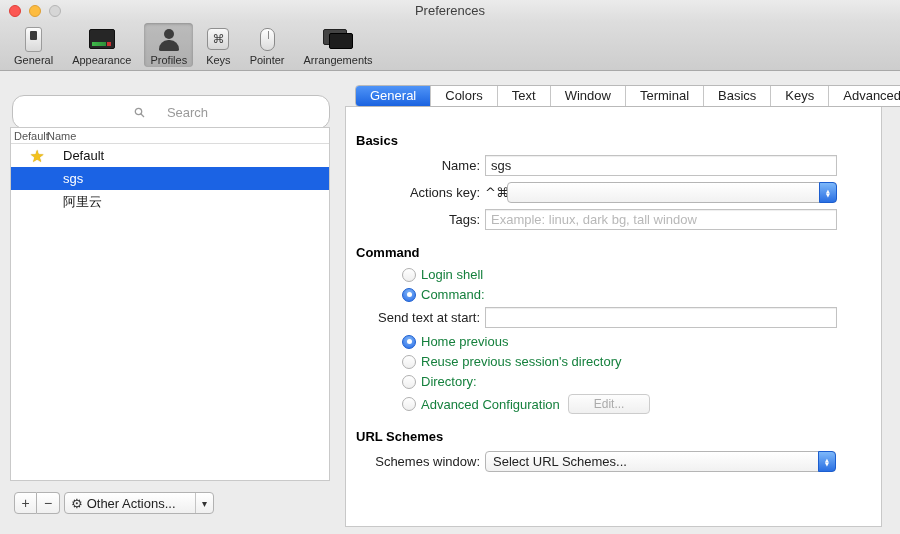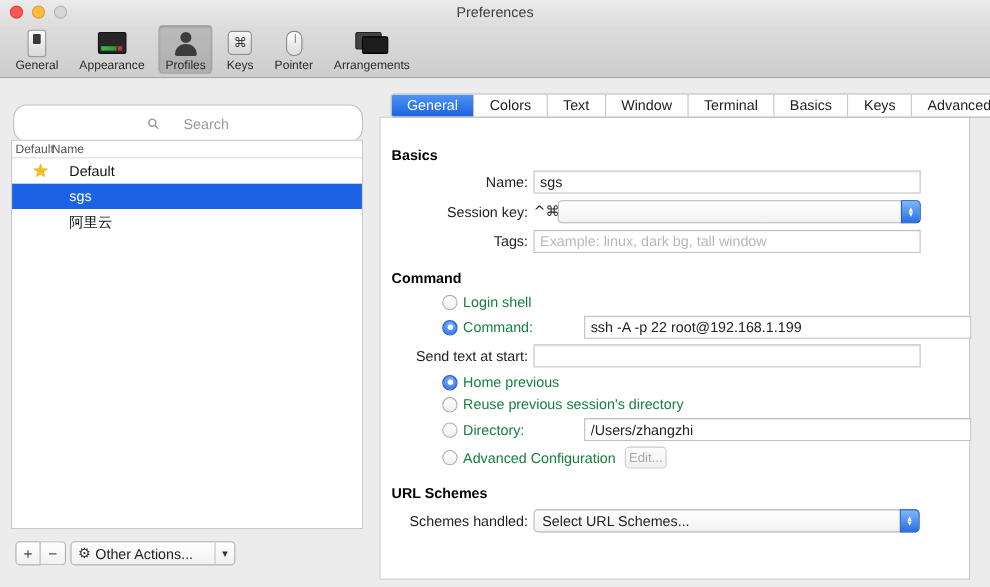--- a/index.html
+++ b/index.html
@@ -138,21 +138,21 @@
   .radio-row { display:flex; align-items:center; width:481px; margin:0 0 5px 46px; }
   .radio { width:14px; height:14px; border-radius:50%; border:1px solid #b0b0b0;
     background:linear-gradient(#ffffff,#efefef); margin-right:5px; flex:none; position:relative; }
   .radio.on { border:1px solid #1c5ecf;
     background:radial-gradient(circle at 50% 30%, #7fb4f7, #2a6ee8); }
   .radio.on::after { content:""; position:absolute; width:5px; height:5px; background:#fff;
     border-radius:50%; top:3.5px; left:3.5px; }
   .radio-label { color:#15803d; white-space:nowrap; }
   .radio-row .text-field { margin-left:auto; }
   .btn-small {
-    margin-left:8px; padding:2px 3px; border:1px solid #cccccc; border-radius:4px;
+    margin-left:8px; padding:2px 25px; border:1px solid #cccccc; border-radius:4px;
     background:linear-gradient(#fdfdfd,#f0f0f0); color:#ababab; font-size:12px;
     font-family:"Liberation Sans",sans-serif;
   }
 </style>
 </head>
 <body>
 
 <div class="titlebar">
   <div class="lights">
     <div class="light red"></div>
@@ -253,21 +253,21 @@
   <div class="panel-inner">
 
     <div class="section-heading">Basics</div>
 
     <div class="form-row">
       <span class="form-label">Name:</span>
       <input class="text-field" type="text" value="sgs" style="">
     </div>
 
     <div class="form-row">
-      <span class="form-label">Session key:</span>
+      <span class="form-label">Actions key:</span>
       <span class="shortcut-prefix">^⌘</span>
       <div class="combo shortcut">
         <div class="combo-cap">
           <span>▲</span>
             <span>▼</span>
         </div>
       </div>
     </div>
 
     <div class="form-row">
@@ -278,21 +278,20 @@
     <div class="section-heading spaced">Command</div>
 
     <div class="radio-row">
       <span class="radio"></span>
       <span class="radio-label">Login shell</span>
     </div>
 
     <div class="radio-row">
       <span class="radio on"></span>
       <span class="radio-label">Command:</span>
-      <input class="text-field" type="text" value="ssh -A -p 22 root@192.168.1.199" style="">
     </div>
 
     <div class="form-row">
       <span class="form-label">Send text at start:</span>
       <input class="text-field" type="text" style="">
     </div>
 
 
     <div class="radio-row">
       <span class="radio on"></span>
@@ -300,33 +299,32 @@
     </div>
 
     <div class="radio-row">
       <span class="radio"></span>
       <span class="radio-label">Reuse previous session's directory</span>
     </div>
 
     <div class="radio-row">
       <span class="radio"></span>
       <span class="radio-label">Directory:</span>
-      <input class="text-field" type="text" value="/Users/zhangzhi" style="">
     </div>
 
     <div class="radio-row">
       <span class="radio"></span>
       <span class="radio-label">Advanced Configuration</span>
       <button class="btn-small">Edit...</button>
     </div>
 
     <div class="section-heading spaced">URL Schemes</div>
 
     <div class="form-row">
-      <span class="form-label">Schemes handled:</span>
+      <span class="form-label">Schemes window:</span>
       <div class="combo schemes">
         <span>Select URL Schemes...</span>
         <div class="combo-cap">
           <span>▲</span>
             <span>▼</span>
         </div>
       </div>
     </div>
 
   </div>

